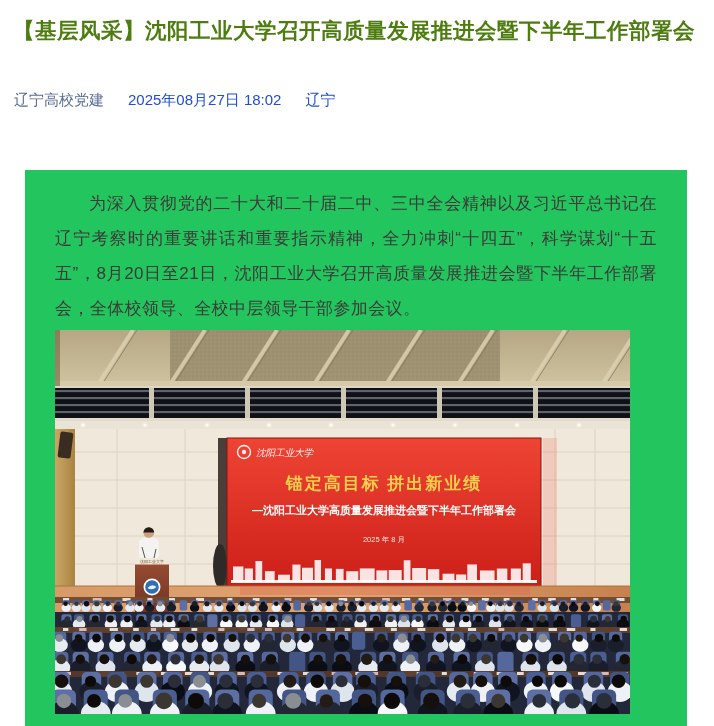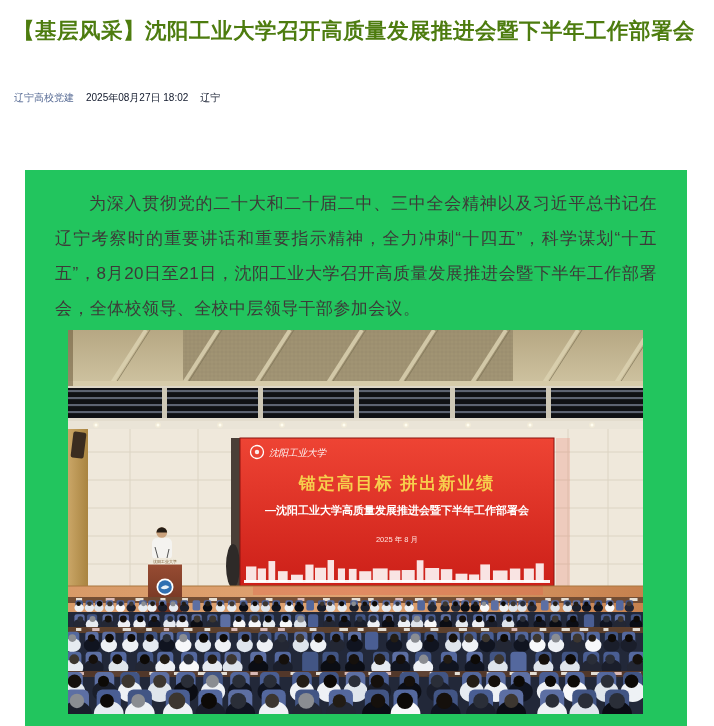--- a/index.html
+++ b/index.html
@@ -2,31 +2,31 @@
 <html><head>
 <meta charset="utf-8">
 <style>
   html,body{margin:0;padding:0;background:#fff;}
   body{font-family:"Liberation Sans","DejaVu Sans",sans-serif;}
   .page{position:relative;width:714px;height:726px;background:#ffffff;overflow:hidden;}
 
   .title{position:absolute;left:13px;top:16px;right:16px;margin:0;
          font-size:21.5px;line-height:1.48;font-weight:700;color:#4d7c0f;letter-spacing:.5px;}
 
-  .byline{position:absolute;left:14px;top:91px;display:flex;gap:12px;align-items:flex-end;
-          font-size:10px;white-space:nowrap;}
+  .byline{position:absolute;left:14px;top:91px;display:flex;gap:24px;align-items:flex-end;
+          font-size:15px;white-space:nowrap;}
   .account{color:#576b95;font-weight:400;cursor:pointer;}
-  .meta{color:#0f172a;}
+  .meta{color:#1d4ed8;}
 
   .card{position:absolute;left:25px;top:170px;width:662px;height:641px;
         background:#22c55e;overflow:hidden;}
   .para{margin:16px 30px 0 30px;font-size:17px;line-height:35px;color:#3d3a38;
         text-indent:2em;letter-spacing:.4px;text-align:justify;}
 
-  .photo{position:absolute;left:43px;top:160px;width:575px;height:384px;cursor:pointer;}
+  .photo{position:absolute;left:30px;top:160px;width:575px;height:384px;cursor:pointer;}
   .photo svg{display:block;font-family:"Liberation Sans","DejaVu Sans",sans-serif;}
 </style>
 </head>
 <body>
 
 <div class="page">
 
   <h1 class="title">【基层风采】沈阳工业大学召开高质量发展推进会暨下半年工作部署会</h1>
 
   <div class="byline">

